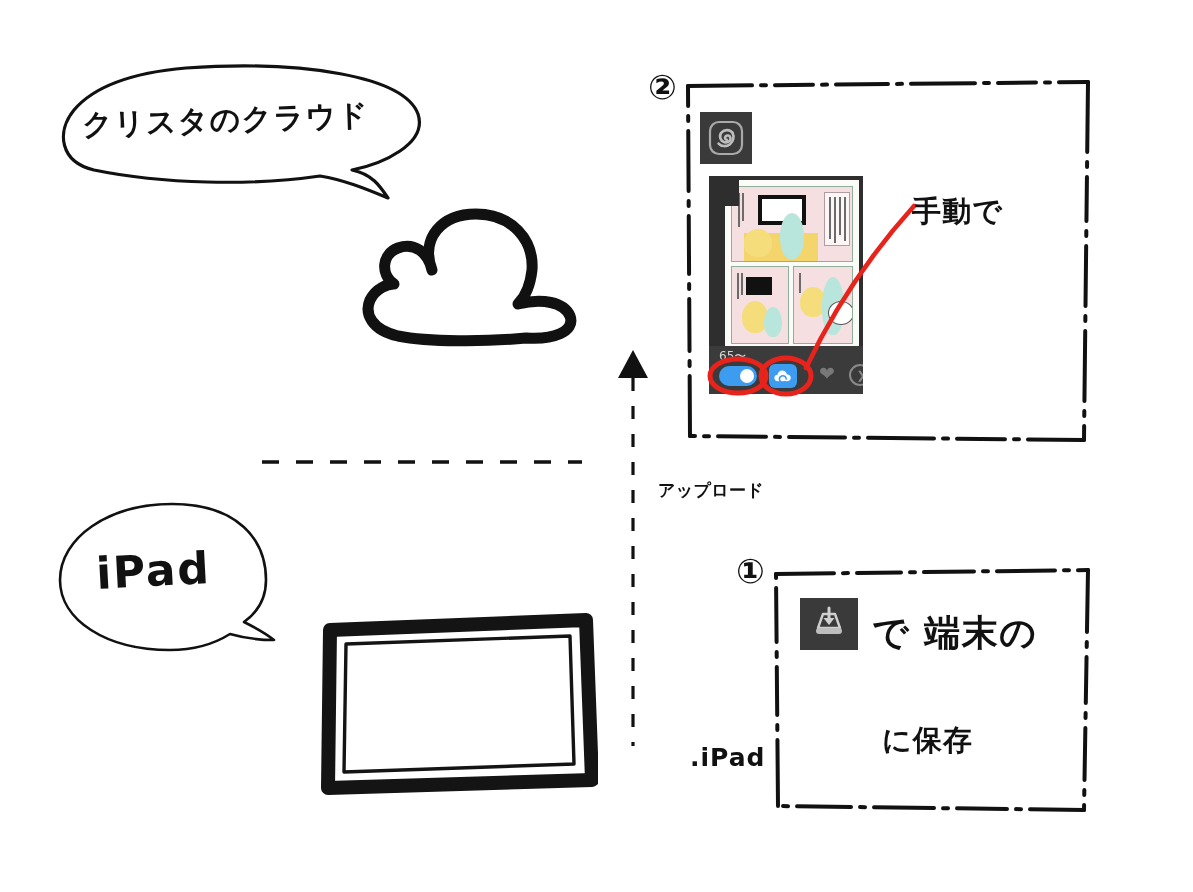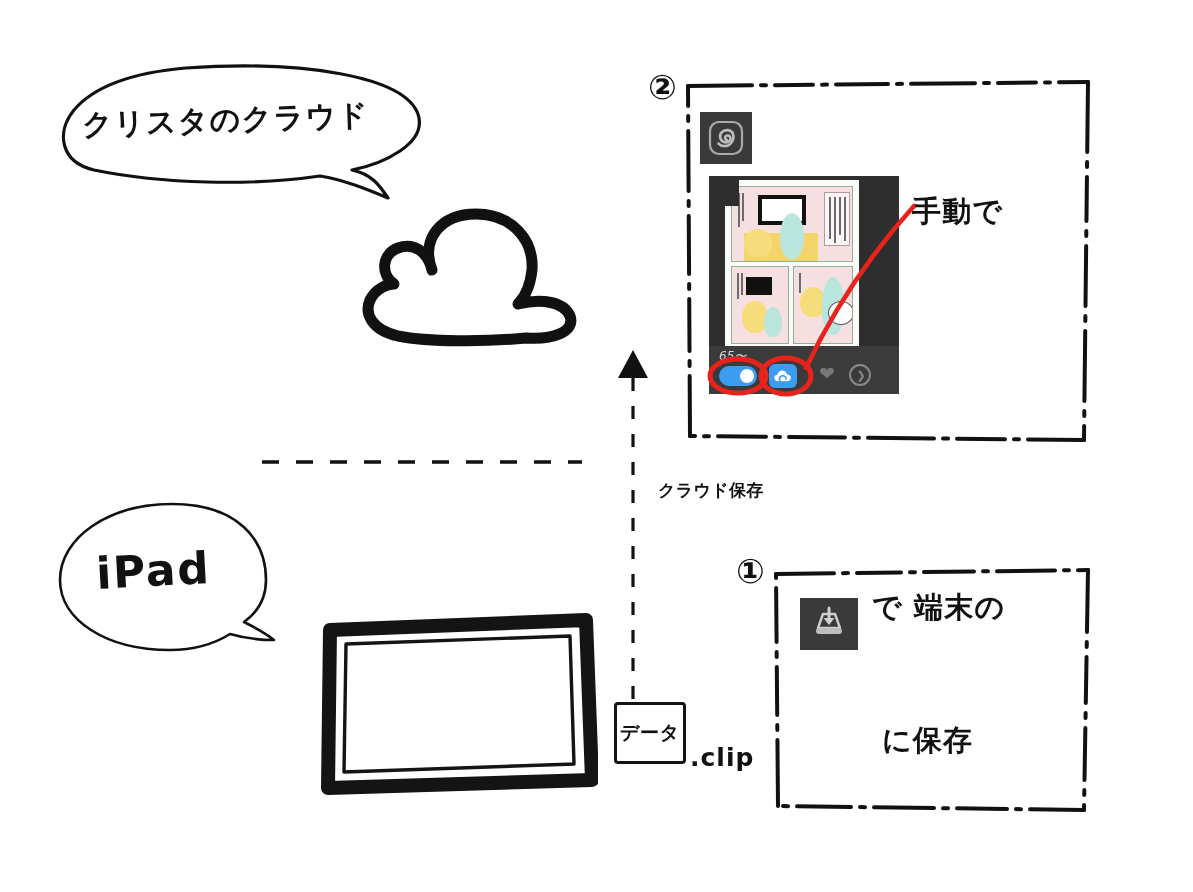--- a/index.html
+++ b/index.html
@@ -220,26 +220,23 @@
       <path d="M28 32 L 252 24 L 256 152 L 26 160 Z" fill="#ffffff" stroke="#141414" stroke-width="3.4" stroke-linejoin="round"></path>
     </svg>
   </div>
 
   <div class="abs" style="left:608px; top:348px; width:50px; height:400px;">
     <svg width="50" height="400" viewBox="0 0 50 400">
       <line x1="25" y1="30" x2="25" y2="398" stroke="#111111" stroke-width="3.2" stroke-dasharray="13 15" stroke-linecap="butt"></line>
       <path d="M25 2 L 40 30 L 10 30 Z" fill="#111111"></path>
     </svg>
   </div>
-  <span class="abs hand" style="left:658px; top:480px; font-size:17px; letter-spacing:0.02em;">クラウド保存</span>
-
-  <div class="data-box" style="left:614px; top:702px; width:66px; height:56px;">
-    <span class="hand" style="font-size:19px;">データ</span>
-  </div>
-  <span class="abs hand" style="left:690px; top:742px; font-size:25px; font-weight:600;">.clip</span>
+  <span class="abs hand" style="left:658px; top:480px; font-size:17px; letter-spacing:0.02em;">アップロード</span>
+
+  <span class="abs hand" style="left:690px; top:742px; font-size:25px; font-weight:600;">.iPad</span>
 
   <span class="abs hand" style="left:648px; top:66px; font-size:34px;">②</span>
 
   <div class="abs" style="left:684px; top:78px; width:408px; height:366px;">
     <svg width="408" height="366" viewBox="0 0 408 366">
       <g fill="none" stroke="#111111" stroke-width="4" stroke-linecap="round">
         <path d="M4 8 L 404 4" stroke-dasharray="64 9 5 9 38 9 5 9 52 9 5 9"></path>
         <path d="M404 4 L 400 362" stroke-dasharray="70 10 5 10 44 10 5 10 60 10 5 10"></path>
         <path d="M400 362 L 6 358" stroke-dasharray="56 9 5 9 48 9 5 9 66 9 5 9"></path>
         <path d="M6 358 L 4 8" stroke-dasharray="60 10 5 10 52 10 5 10 58 10 5 10"></path>
@@ -253,21 +250,21 @@
       <path d="M26.5 14.8 C 24.2 11.4, 18.4 11.2, 15.6 14.4
                C 12.6 17.8, 14.2 23.2, 18.6 24.2
                C 22.2 25.0, 25.2 22.4, 24.4 19.6
                C 23.8 17.4, 21.0 16.8, 19.6 18.4
                C 18.4 19.8, 19.2 21.8, 20.8 21.8" fill="none" stroke="#bdbdbd" stroke-width="2.6" stroke-linecap="round" stroke-linejoin="round"></path>
       <path d="M26.5 14.8 C 28.4 18.4, 27.6 23.4, 24.0 26.2
                C 20.4 29.0, 15.2 28.6, 12.6 25.6" fill="none" stroke="#bdbdbd" stroke-width="2.6" stroke-linecap="round"></path>
     </svg>
   </div>
 
-  <div class="thumb-card abs" style="left:709px; top:176px; width:190px; height:218px;font-style:italic;">
+  <div class="thumb-card abs" style="left:709px; top:176px; width:154px; height:218px;">
     <div class="thumb-corner"></div>
 
     <div class="thumb-page" style="left:16px; top:4px; width:134px; height:172px;">
 
       <div class="manga-panel" style="left:6px; top:6px; width:122px; height:76px;">
         <div class="mini-screen" style="left:26px; top:8px; width:48px; height:30px;"></div>
         <div class="mini-desk" style="left:12px; top:46px; width:74px; height:30px;"></div>
         <div class="char-y" style="left:12px; top:42px; width:28px; height:28px;"></div>
         <div class="char-g" style="left:48px; top:26px; width:24px; height:46px;"></div>
         <div class="text-col" style="left:92px; top:5px; width:26px; height:54px;">
@@ -349,17 +346,17 @@
   </div>
 
   <div class="save-icon abs" style="left:800px; top:598px; width:58px; height:52px;">
     <svg width="42" height="38" viewBox="0 0 42 38">
       <path d="M10 23 L 15 9 L 27 9 L 32 23 Z" fill="none" stroke="#cfcfcf" stroke-width="2.4" stroke-linejoin="round"></path>
       <rect x="8" y="23" width="26" height="6" rx="3" fill="#bdbdbd"></rect>
       <path d="M21 3 L 21 17" stroke="#cfcfcf" stroke-width="3" stroke-linecap="round"></path>
       <path d="M21 20 L 15.5 13 L 26.5 13 Z" fill="#cfcfcf"></path>
     </svg>
   </div>
-  <span class="abs hand" style="left:872px; top:589px; font-size:29px;">で 端末の</span>
+  <span class="abs hand" style="left:872px; top:610px; font-size:36px;">で 端末の</span>
 
   <span class="abs hand" style="left:882px; top:722px; font-size:29px;">に保存</span>
 
 </div>
 
 </body></html>

